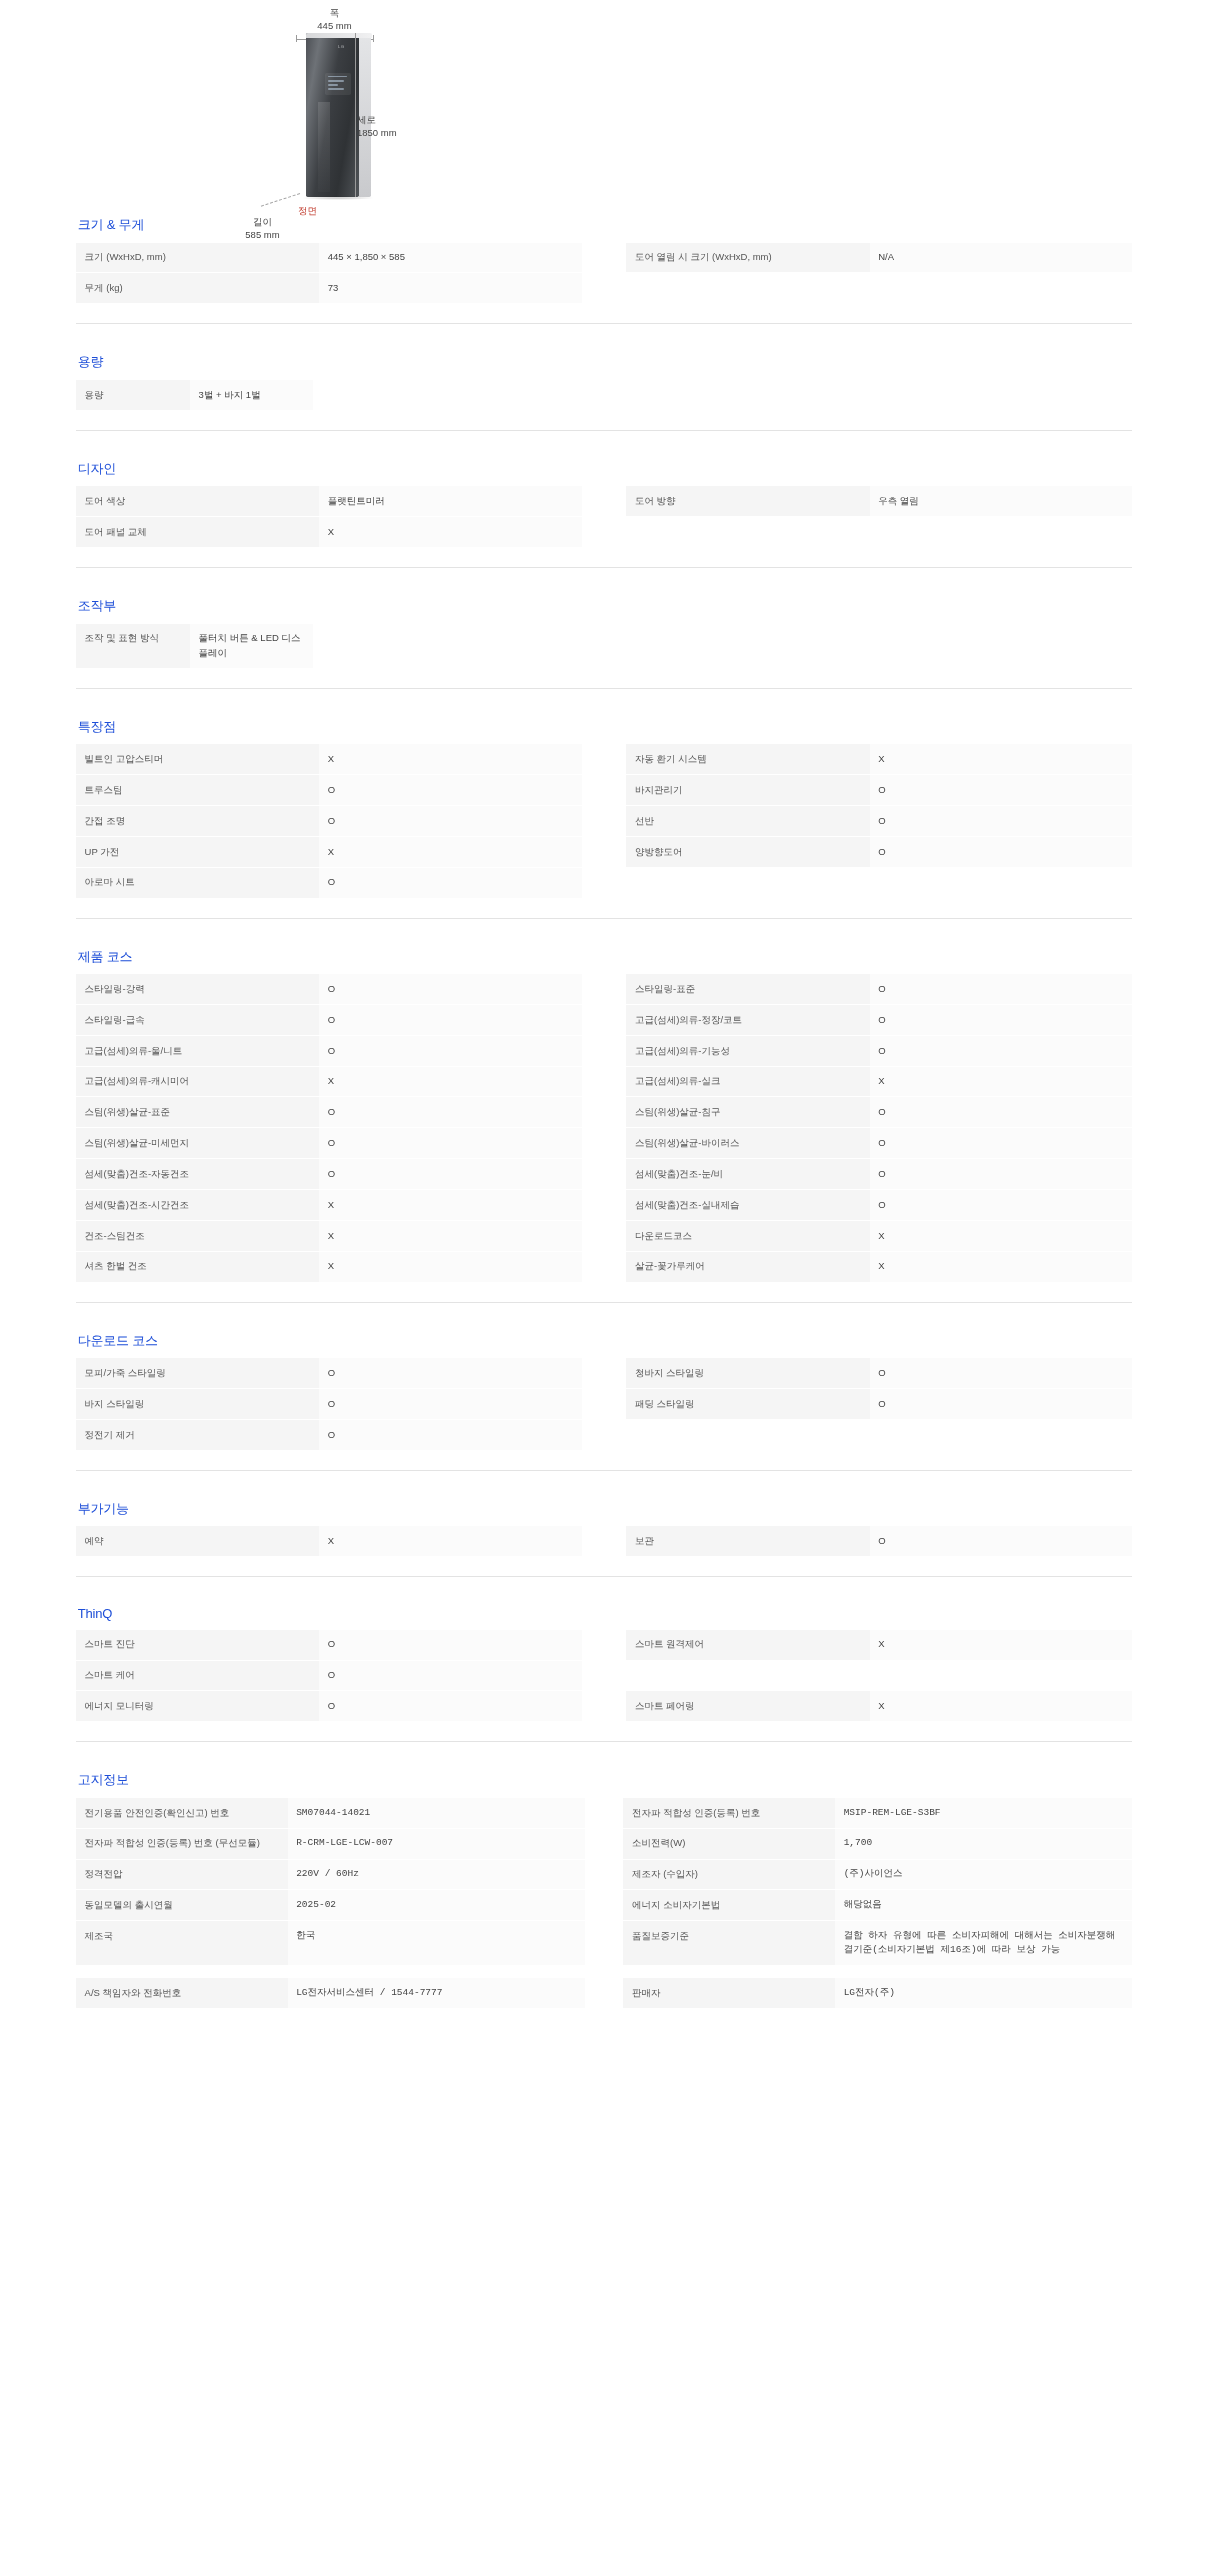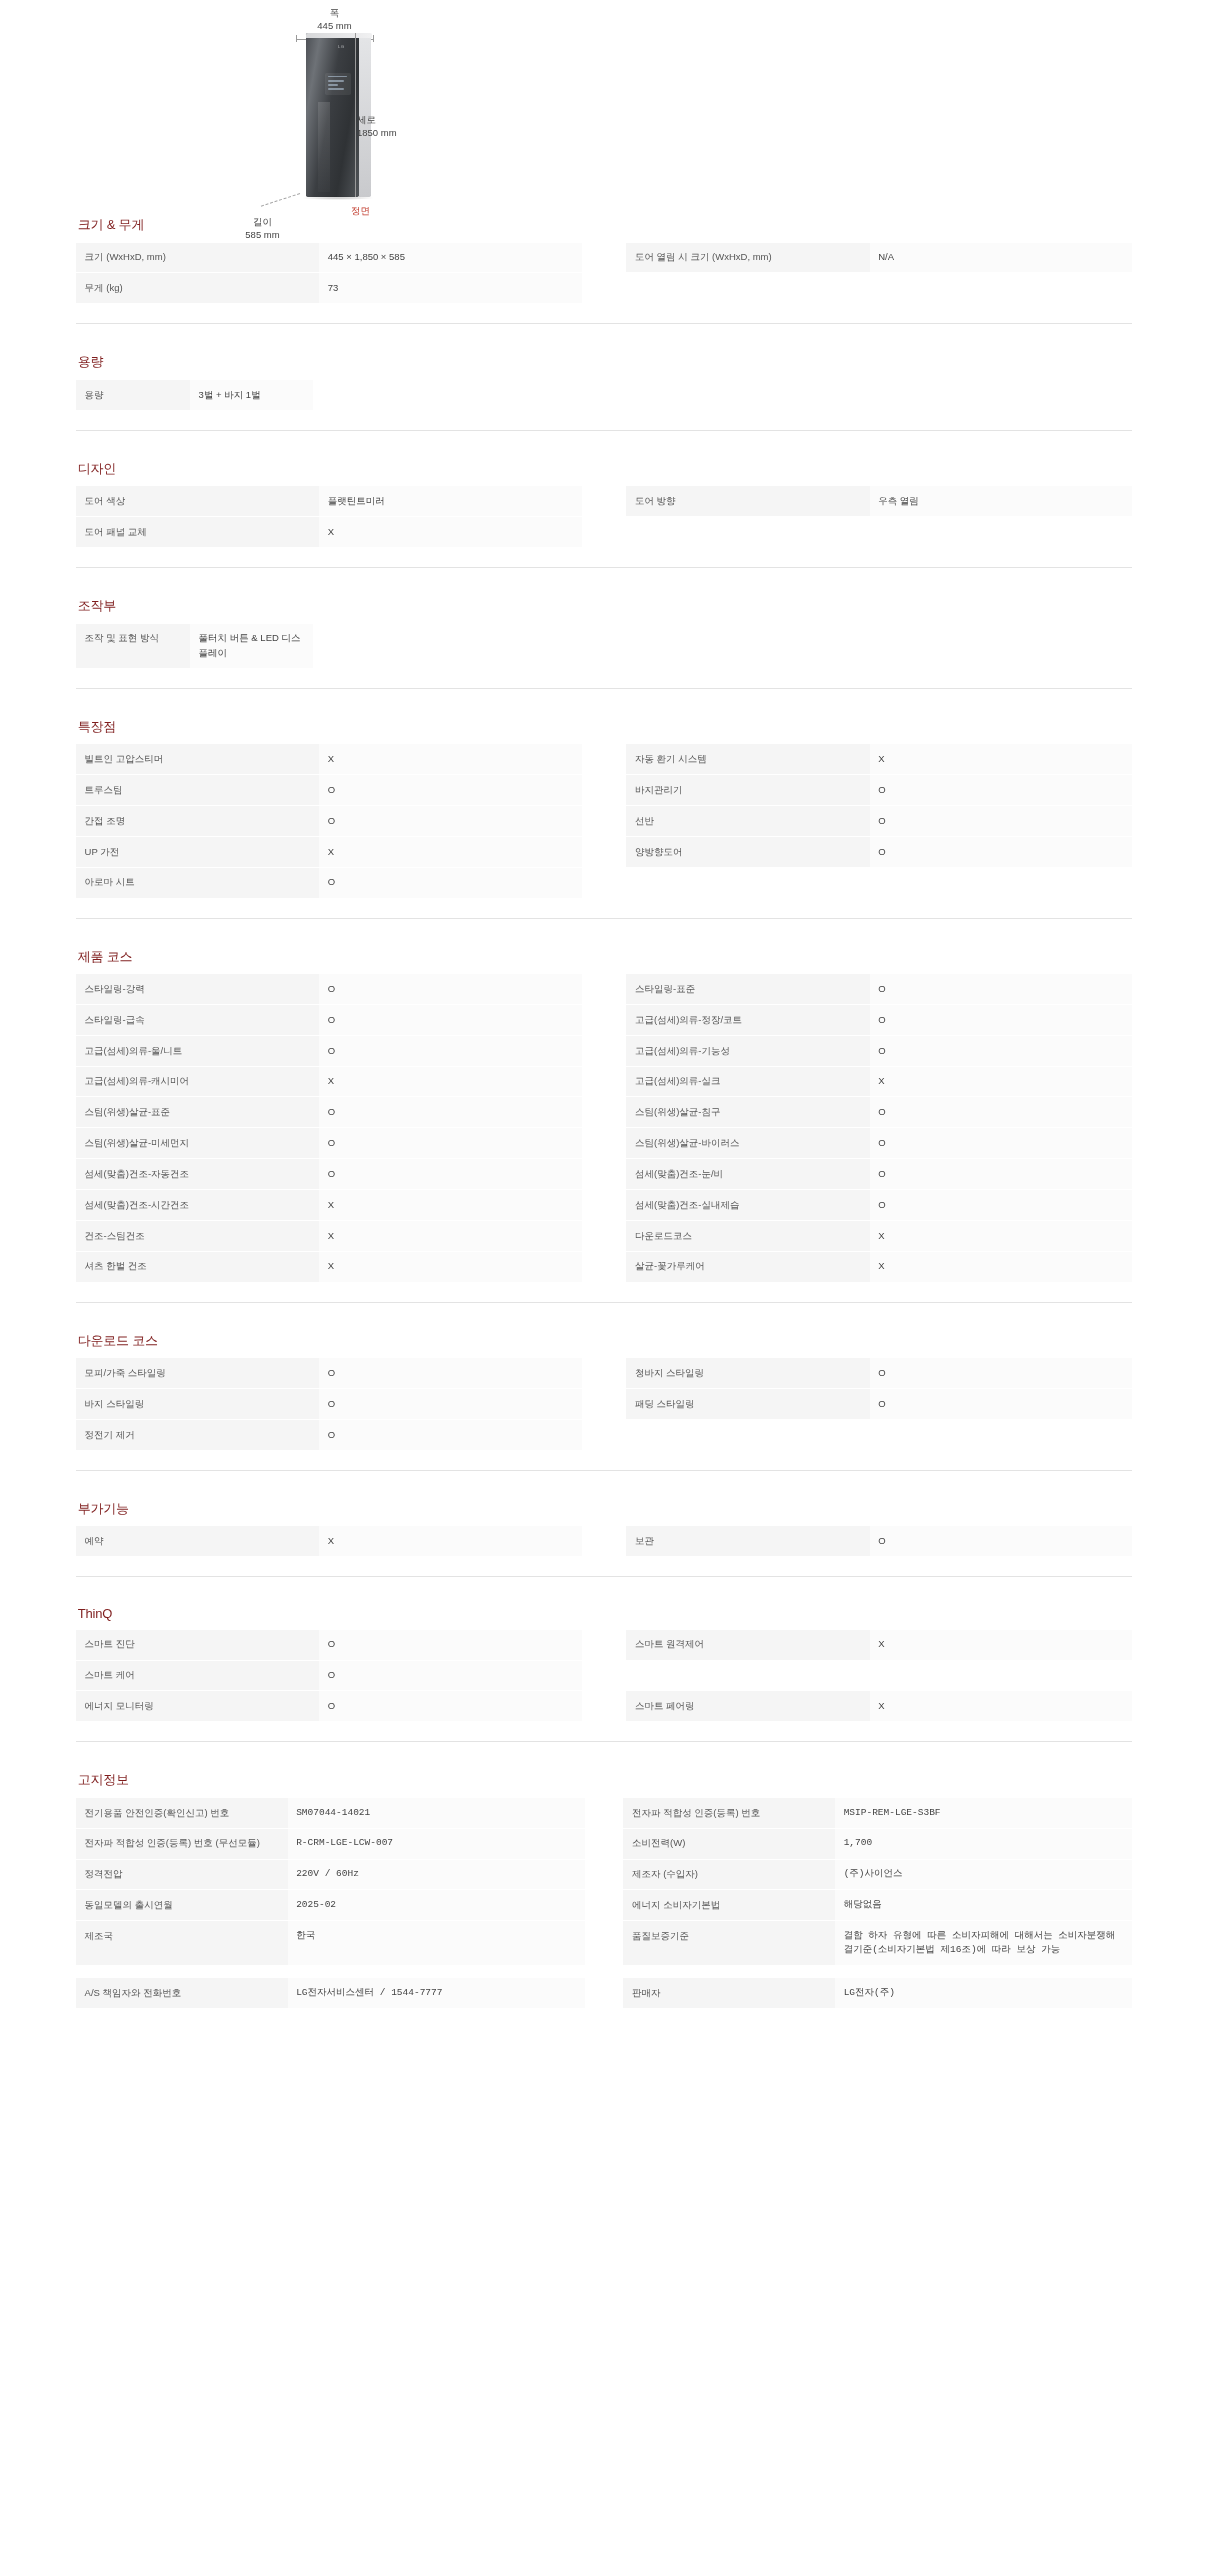--- a/index.html
+++ b/index.html
@@ -138,31 +138,31 @@
     font-size: 9.5px; color: #444;
     line-height: 1.35;
     margin-top: 39px;
   }
   .dim-depth-label .v { display: block; }
 
   .front-label {
     position: absolute;
     left: 298px; top: 205px;
     width: 72px;
-    text-align: right;
+    text-align: left;
     font-size: 9.5px;
     color: #c0392b;
   }
 
   
   .content { padding: 0 76px 52px 76px; }
   .section { margin-bottom: 29px; }
   .section-title {
     font-size: 13px;
-    color: #7f1d1d;
+    color: #1d4ed8;
     font-weight: normal;
     margin: 0 0 8.6px 1.7px;
     letter-spacing: -0.2px;
   }
   table.spec {
     width: 100%;
     border-collapse: collapse;
     table-layout: fixed;
   }
   table.spec tr { }

